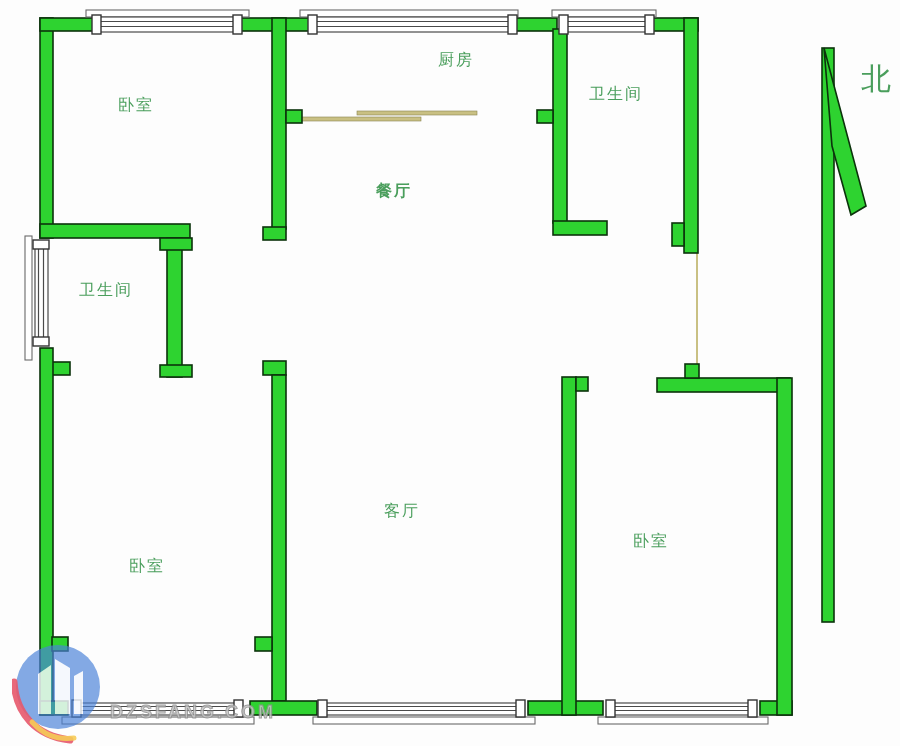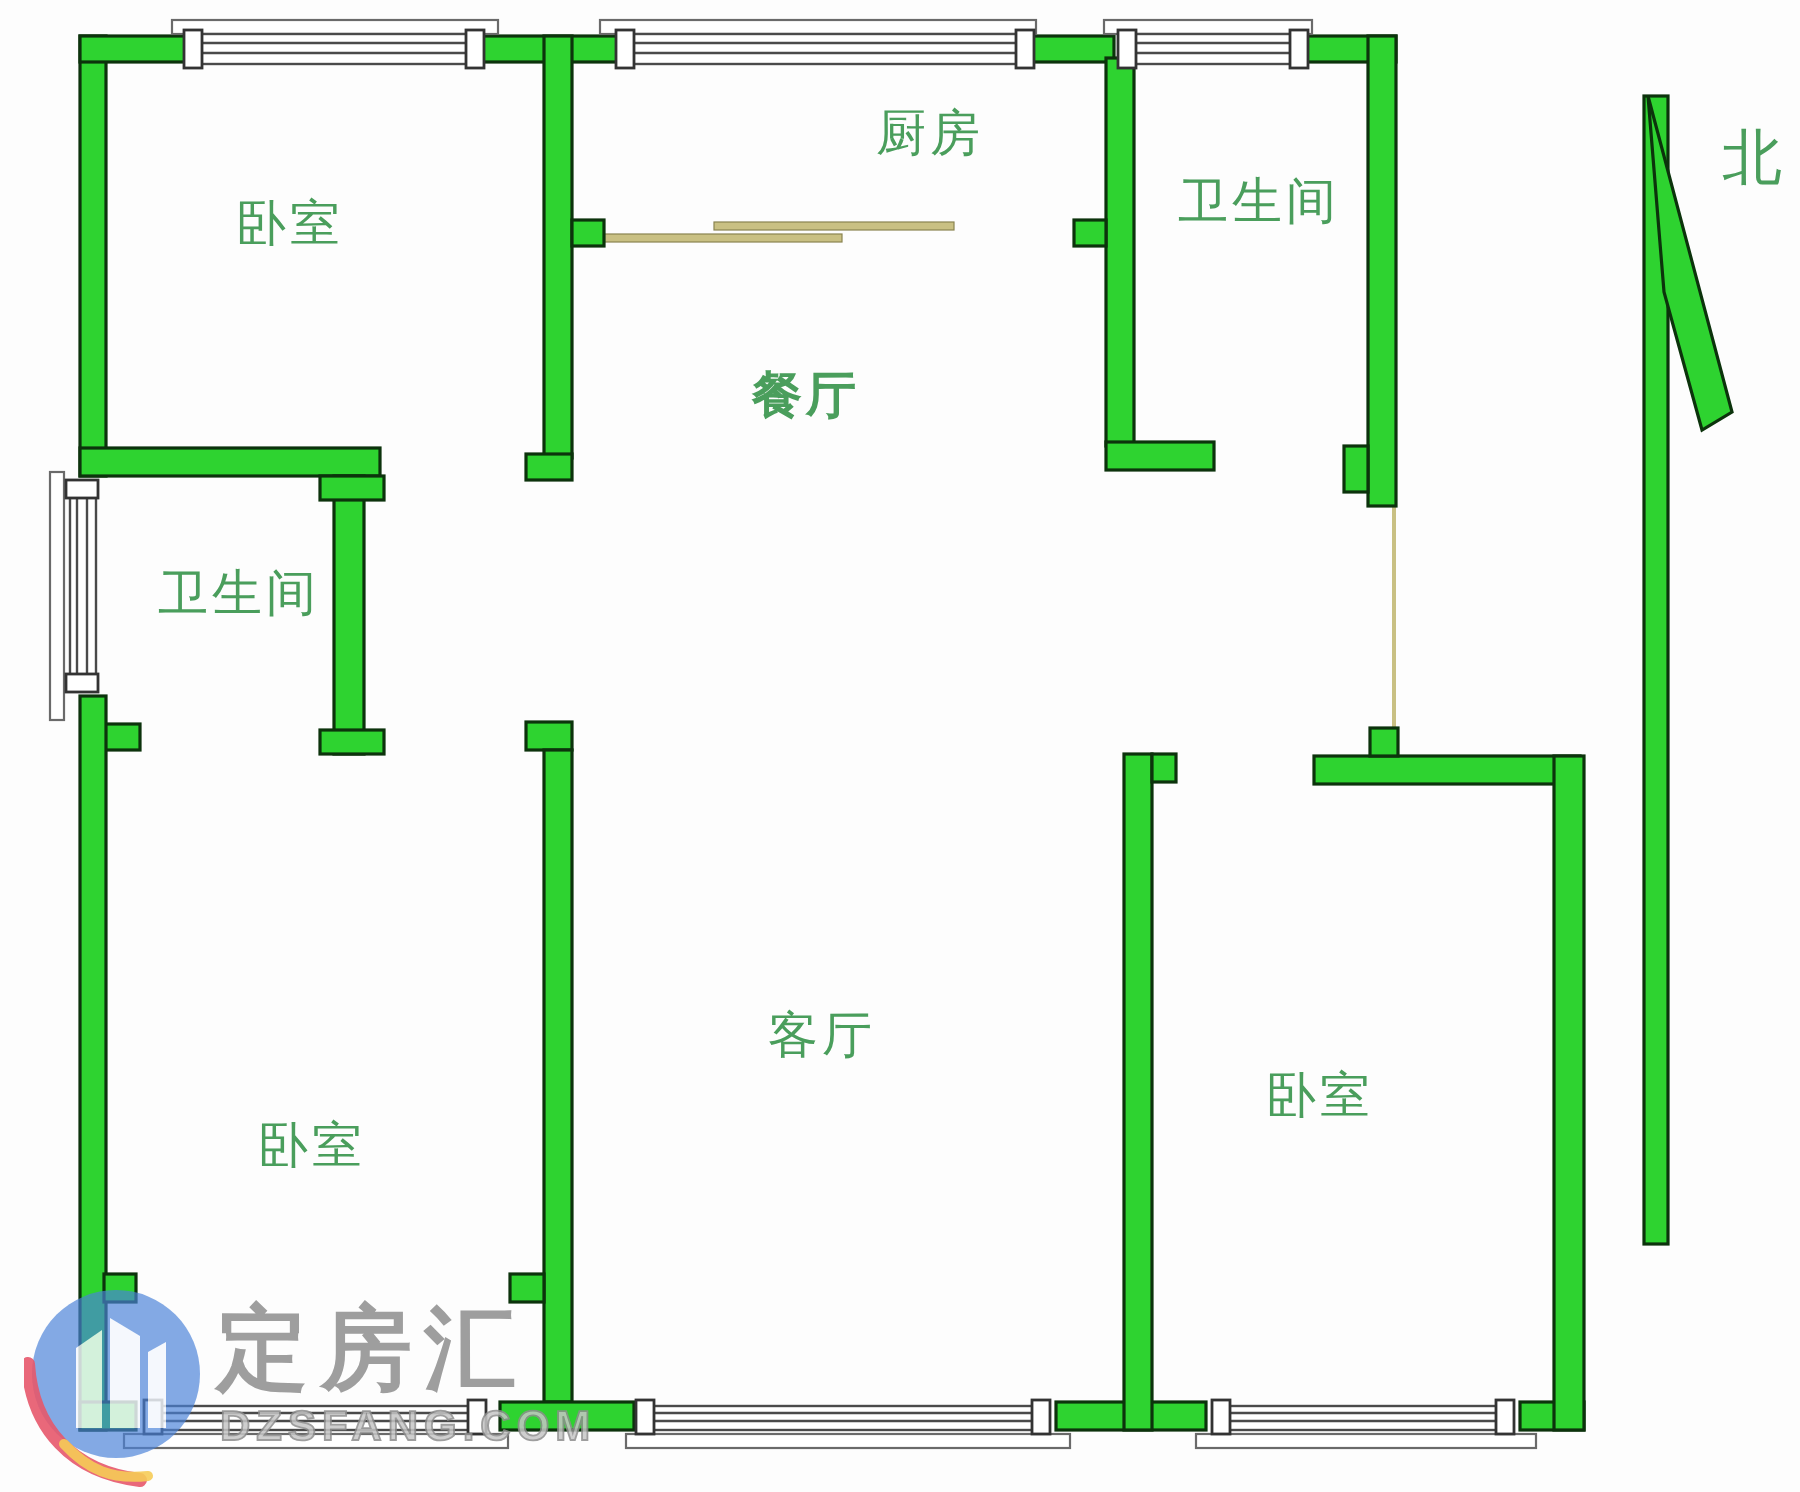--- a/index.html
+++ b/index.html
@@ -9,21 +9,21 @@
   }
   #plan-svg{position:absolute;left:0;top:0;width:900px;height:746px;}
   .wall{fill:var(--wall,#2ed330);stroke:var(--wall-outline,#0c330c);stroke-width:1.6;}
   .win-band{fill:#ffffff;stroke:var(--window-frame,#4a4a4a);stroke-width:1.2;}
   .win-line{stroke:var(--window-frame,#4a4a4a);stroke-width:1.2;}
   .post{fill:#ffffff;stroke:#333333;stroke-width:1.4;}
   .sill{fill:#ffffff;stroke:var(--sill,#6a6a6a);stroke-width:1.1;}
   .door-line{fill:var(--door-line,#c9c083);stroke:#8a8450;stroke-width:0.6;}
   .thin-line{stroke:var(--door-line,#c9c083);stroke-width:2;}
   .room-label{
-    position:absolute;font-size:25px;letter-spacing:2px;white-space:nowrap;
+    position:absolute;font-size:16px;letter-spacing:2px;white-space:nowrap;
     color:var(--label,#4a9e5c);
   }
   .pos-bedroom-tl{left:118px;top:95px;}
   .pos-kitchen{left:438px;top:50px;}
   .pos-bath-tr{left:589px;top:84px;}
   .pos-dining{left:376px;top:181px;font-weight:bold;}
   .pos-bath-left{left:79px;top:280px;}
   .pos-living{left:384px;top:501px;text-align:right;}
   .pos-bedroom-bl{left:129px;top:556px;}
   .pos-bedroom-br{left:633px;top:531px;}
@@ -31,21 +31,21 @@
     position:absolute;left:861px;top:59px;font-size:30px;
     color:var(--label,#4a9e5c);
   }
   #watermark{position:absolute;left:8px;top:634px;width:300px;height:108px;opacity:.85;}
   #logo{position:absolute;left:4px;top:8px;width:96px;height:102px;}
   #wm-brand{
     position:absolute;left:100px;top:10px;font-size:46px;font-weight:bold;
     letter-spacing:6px;color:var(--watermark-text,#8e8e8e);white-space:nowrap;
   }
   #wm-domain{
-    position:absolute;left:102px;top:68px;font-size:21px;font-weight:600;
+    position:absolute;left:102px;top:68px;font-size:18px;font-weight:600;
     letter-spacing:3px;color:#c6c6c6;-webkit-text-stroke:0.9px var(--watermark-text,#8e8e8e);
     white-space:nowrap;
   }
 </style>
 </head>
 <body>
 
 <div id="stage">
 
   <svg id="plan-svg" viewBox="0 0 900 746">
@@ -169,17 +169,16 @@
 
   <div id="watermark">
     <svg id="logo" viewBox="0 0 96 102">
       <circle cx="46" cy="45" r="42" fill="var(--logo-blue,#4a82d8)" opacity="0.8"></circle>
       <polygon points="26,72 26,32 39,23 39,72" fill="#ffffff" opacity="0.92"></polygon>
       <polygon points="43,72 43,17 58,26 58,72" fill="#ffffff" opacity="0.92"></polygon>
       <polygon points="62,72 62,34 71,29 71,72" fill="#ffffff" opacity="0.92"></polygon>
       <path d="M2,40 C4,72 24,94 58,98" fill="none" stroke="var(--logo-red,#e23b52)" stroke-width="7" stroke-linecap="round" opacity="0.9"></path>
       <path d="M20,80 C32,93 44,98 62,96" fill="none" stroke="var(--logo-yellow,#f5c33b)" stroke-width="5" stroke-linecap="round" opacity="0.9"></path>
     </svg>
-    <div id="wm-brand">定房汇</div>
     <div id="wm-domain">DZSFANG.COM</div>
   </div>
 
 </div>
 
 </body></html>

